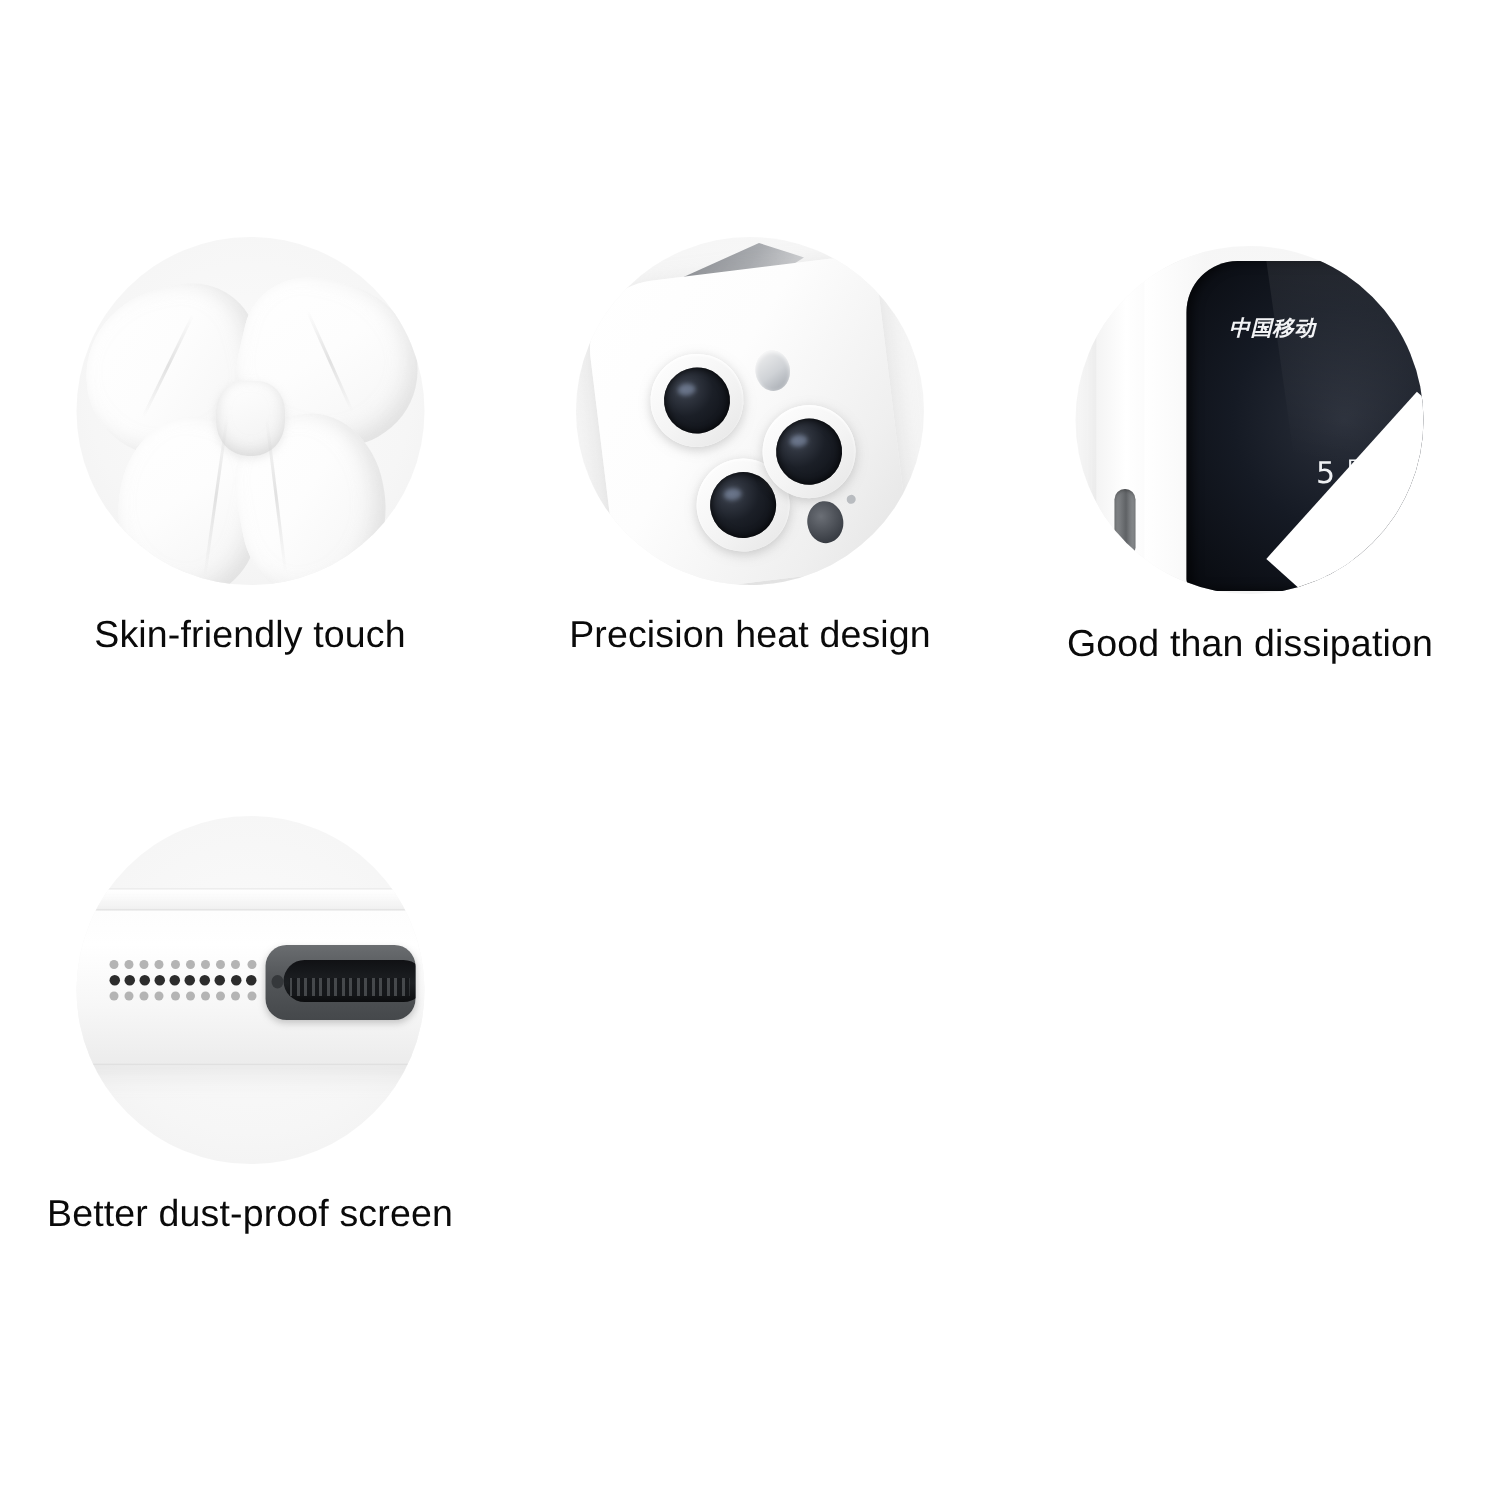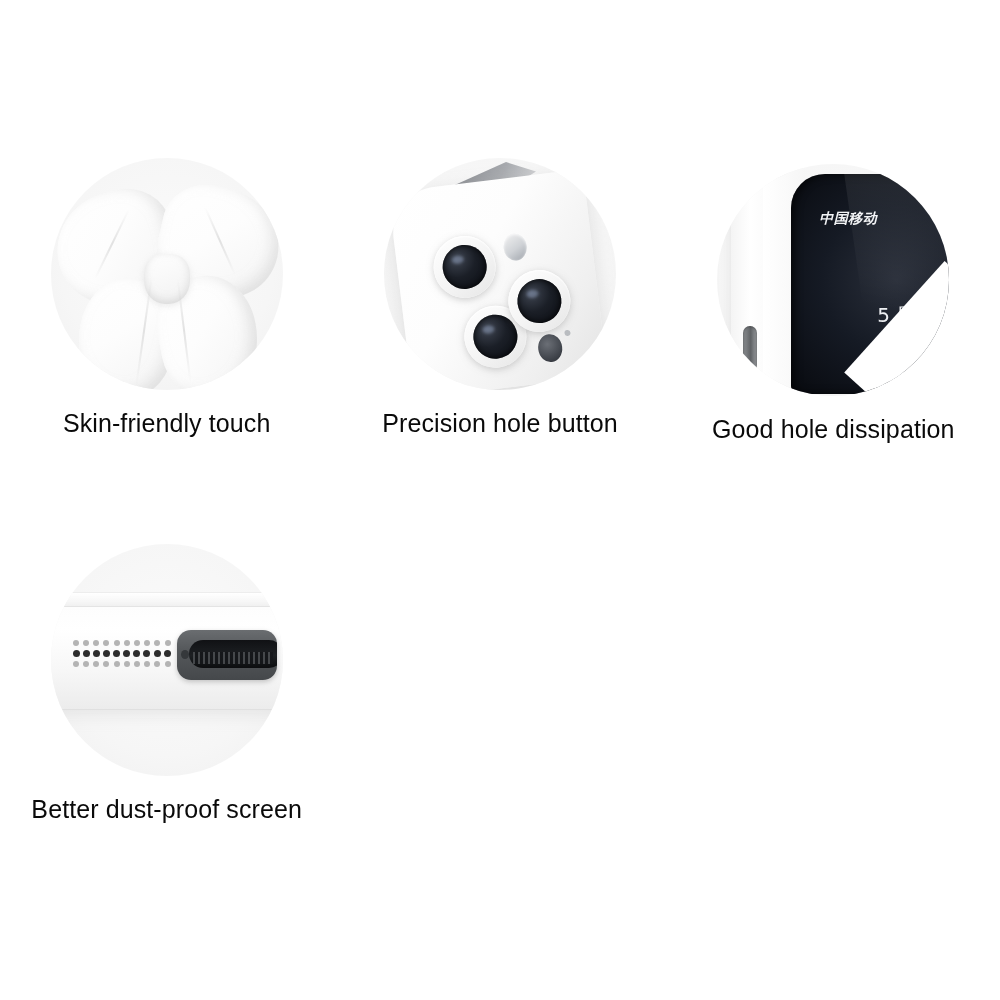--- a/index.html
+++ b/index.html
@@ -342,41 +342,41 @@
             </div>
             <div class="lens lens-3">
               <span class="glint"></span>
             </div>
             <div class="flash"></div>
             <div class="lidar"></div>
             <div class="micdot"></div>
           </div>
         </div>
       </div>
-      <div class="caption">Precision hole button</div>
+      <div class="caption">Precision heat design</div>
     </div>
 
 
 
     <div class="feature">
       <div class="photo row2">
         <div class="heat-wrap">
           <div class="case-edge"></div>
           <div class="case-edge-2"></div>
           <div class="vol-cut"></div>
           <div class="screen">
             <div class="screen-gloss"></div>
             <div class="carrier">中国移动</div>
             <div class="lock-date">5 周二</div>
             <div class="lock-clock">1</div>
             <div class="screen-corner-shade"></div>
           </div>
         </div>
       </div>
-      <div class="caption">Good hole dissipation</div>
+      <div class="caption">Good than dissipation</div>
     </div>
 
     <div class="feature">
       <div class="photo row2">
         <div class="dust-wrap">
           <div class="edge-line-top"></div>
           <div class="bottom-edge"></div>
           <div class="grille">
             <div class="grille-row">
               <span class="dot"></span>

